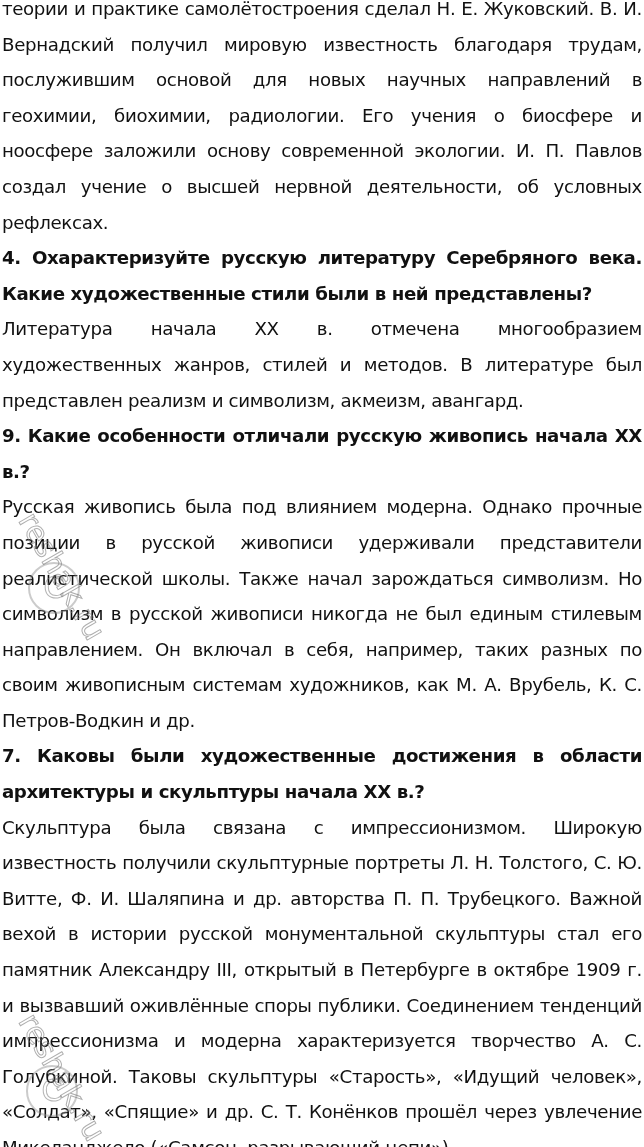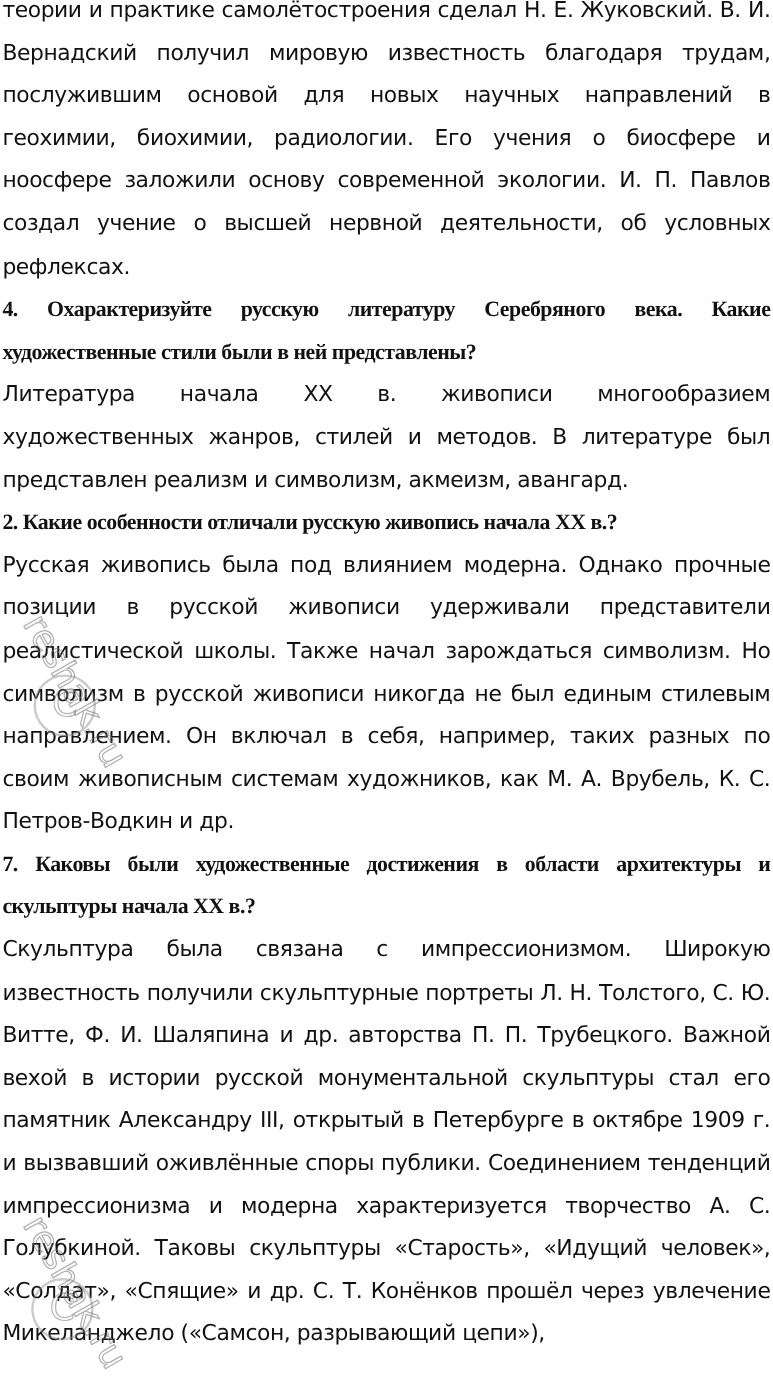--- a/index.html
+++ b/index.html
@@ -30,21 +30,20 @@
       word-spacing: 0px;
       font-weight: normal;
     }
     .heading {
       margin: 0;
       font-size: 18.2px;
       line-height: 35.6px;
       text-align: justify;
       font-weight: bold;
       letter-spacing: -0.4px;
-      font-family: Liberation Serif, serif;
     }
     .watermark {
       position: absolute;
       pointer-events: none;
       color: rgba(150,150,150,0.55);
       font-family: "DejaVu Sans", sans-serif;
       transform-origin: left top;
     }
     .wm-text {
       position: absolute;
@@ -75,25 +74,25 @@
     }
   </style>
 </head>
 <body>
 
 <div class="page">
   <p class="para">теории и практике самолётостроения сделал Н. Е. Жуковский. В. И. Вернадский получил мировую известность благодаря трудам, послужившим основой для новых научных направлений в геохимии, биохимии, радиологии. Его учения о биосфере и ноосфере заложили основу современной экологии. И. П. Павлов создал учение о высшей нервной деятельности, об условных рефлексах.</p>
 
   <section>
     <p class="heading">4. Охарактеризуйте русскую литературу Серебряного века. Какие художественные стили были в ней представлены?</p>
-    <p class="para">Литература начала XX в. живописи многообразием художественных жанров, стилей и методов. В литературе был представлен реализм и символизм, акмеизм, авангард.</p>
+    <p class="para">Литература начала XX в. отмечена многообразием художественных жанров, стилей и методов. В литературе был представлен реализм и символизм, акмеизм, авангард.</p>
   </section>
 
   <section>
-    <p class="heading">2. Какие особенности отличали русскую живопись начала XX в.?</p>
+    <p class="heading">9. Какие особенности отличали русскую живопись начала XX в.?</p>
     <p class="para">Русская живопись была под влиянием модерна. Однако прочные позиции в русской живописи удерживали представители реалистической школы. Также начал зарождаться символизм. Но символизм в русской живописи никогда не был единым стилевым направлением. Он включал в себя, например, таких разных по своим живописным системам художников, как М. А. Врубель, К. С. Петров-Водкин и др.</p>
   </section>
 
   <section>
     <p class="heading">7. Каковы были художественные достижения в области архитектуры и скульптуры начала XX в.?</p>
     <p class="para">Скульптура была связана с импрессионизмом. Широкую известность получили скульптурные портреты Л. Н. Толстого, С. Ю. Витте, Ф. И. Шаляпина и др. авторства П. П. Трубецкого. Важной вехой в истории русской монументальной скульптуры стал его памятник Александру III, открытый в Петербурге в октябре 1909 г. и вызвавший оживлённые споры публики. Соединением тенденций импрессионизма и модерна характеризуется творчество А. С. Голубкиной. Таковы скульптуры «Старость», «Идущий человек», «Солдат», «Спящие» и др. С. Т. Конёнков прошёл через увлечение Микеланджело («Самсон, разрывающий цепи»),</p>
   </section>
 </div>
 
 <div class="watermark" style="left:0; top:500px; width:160px; height:180px;">

